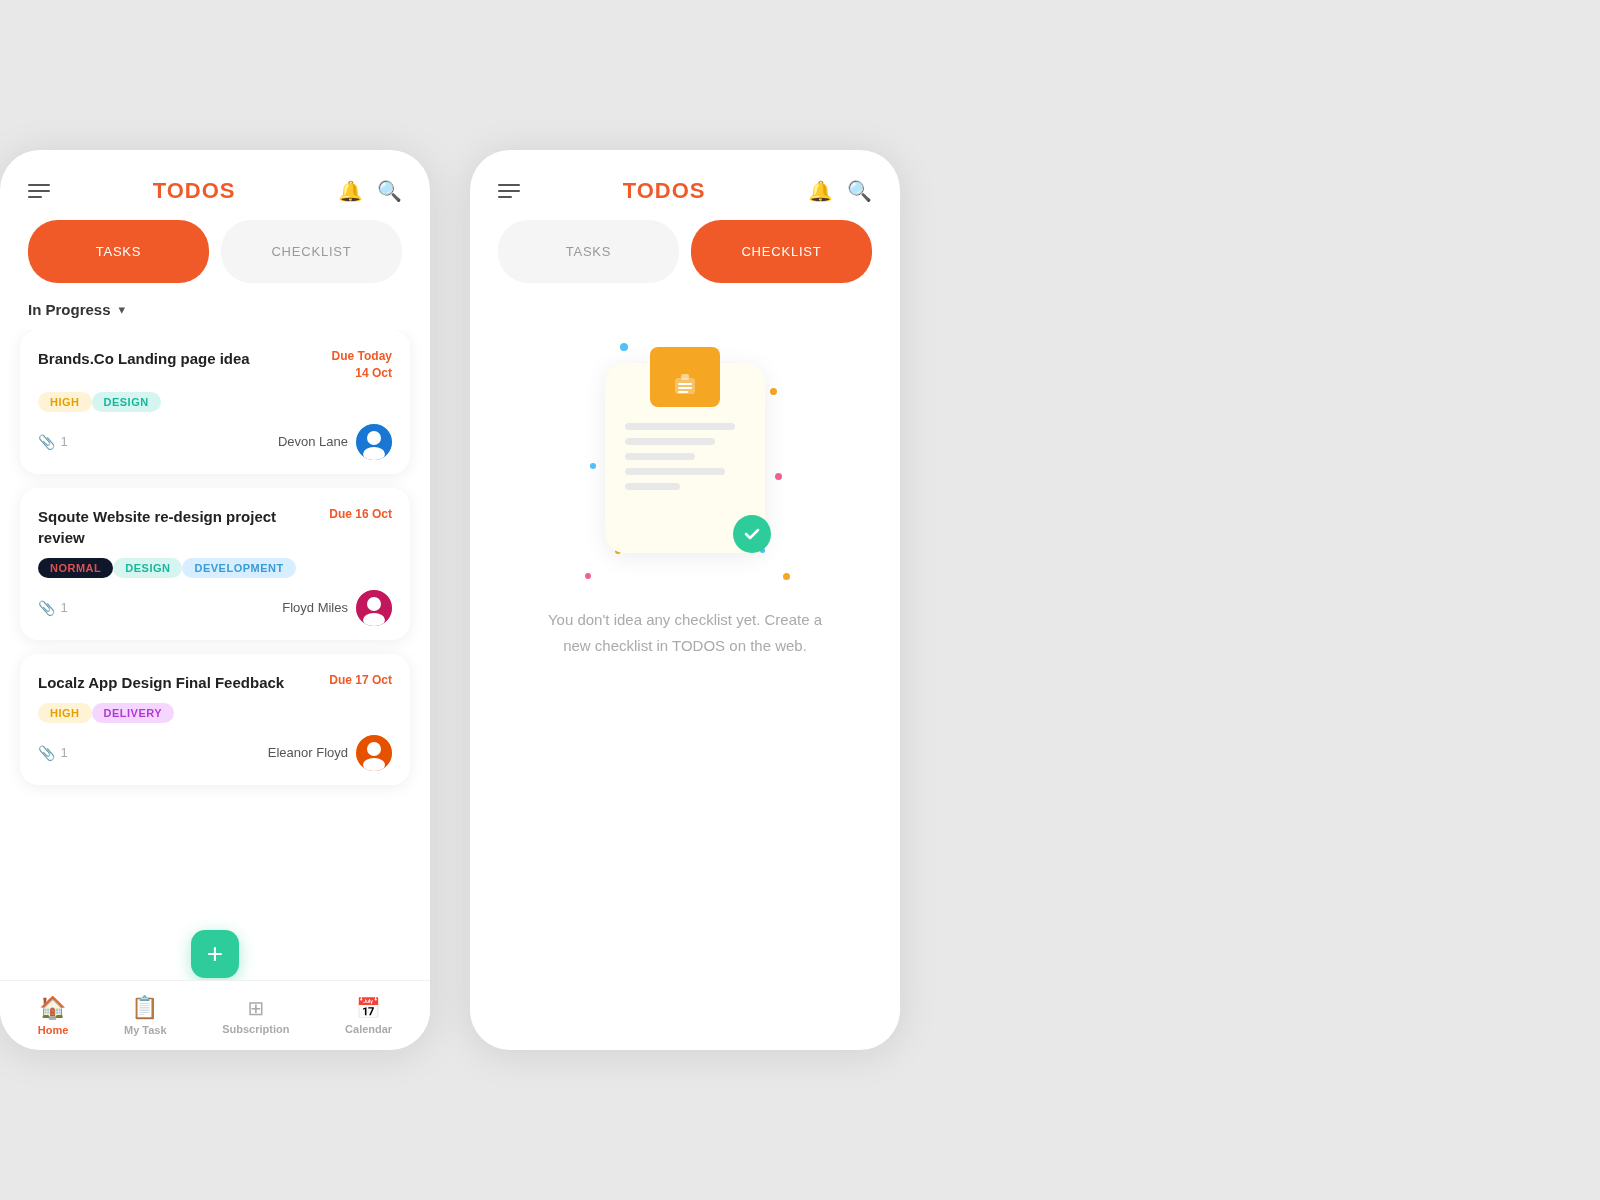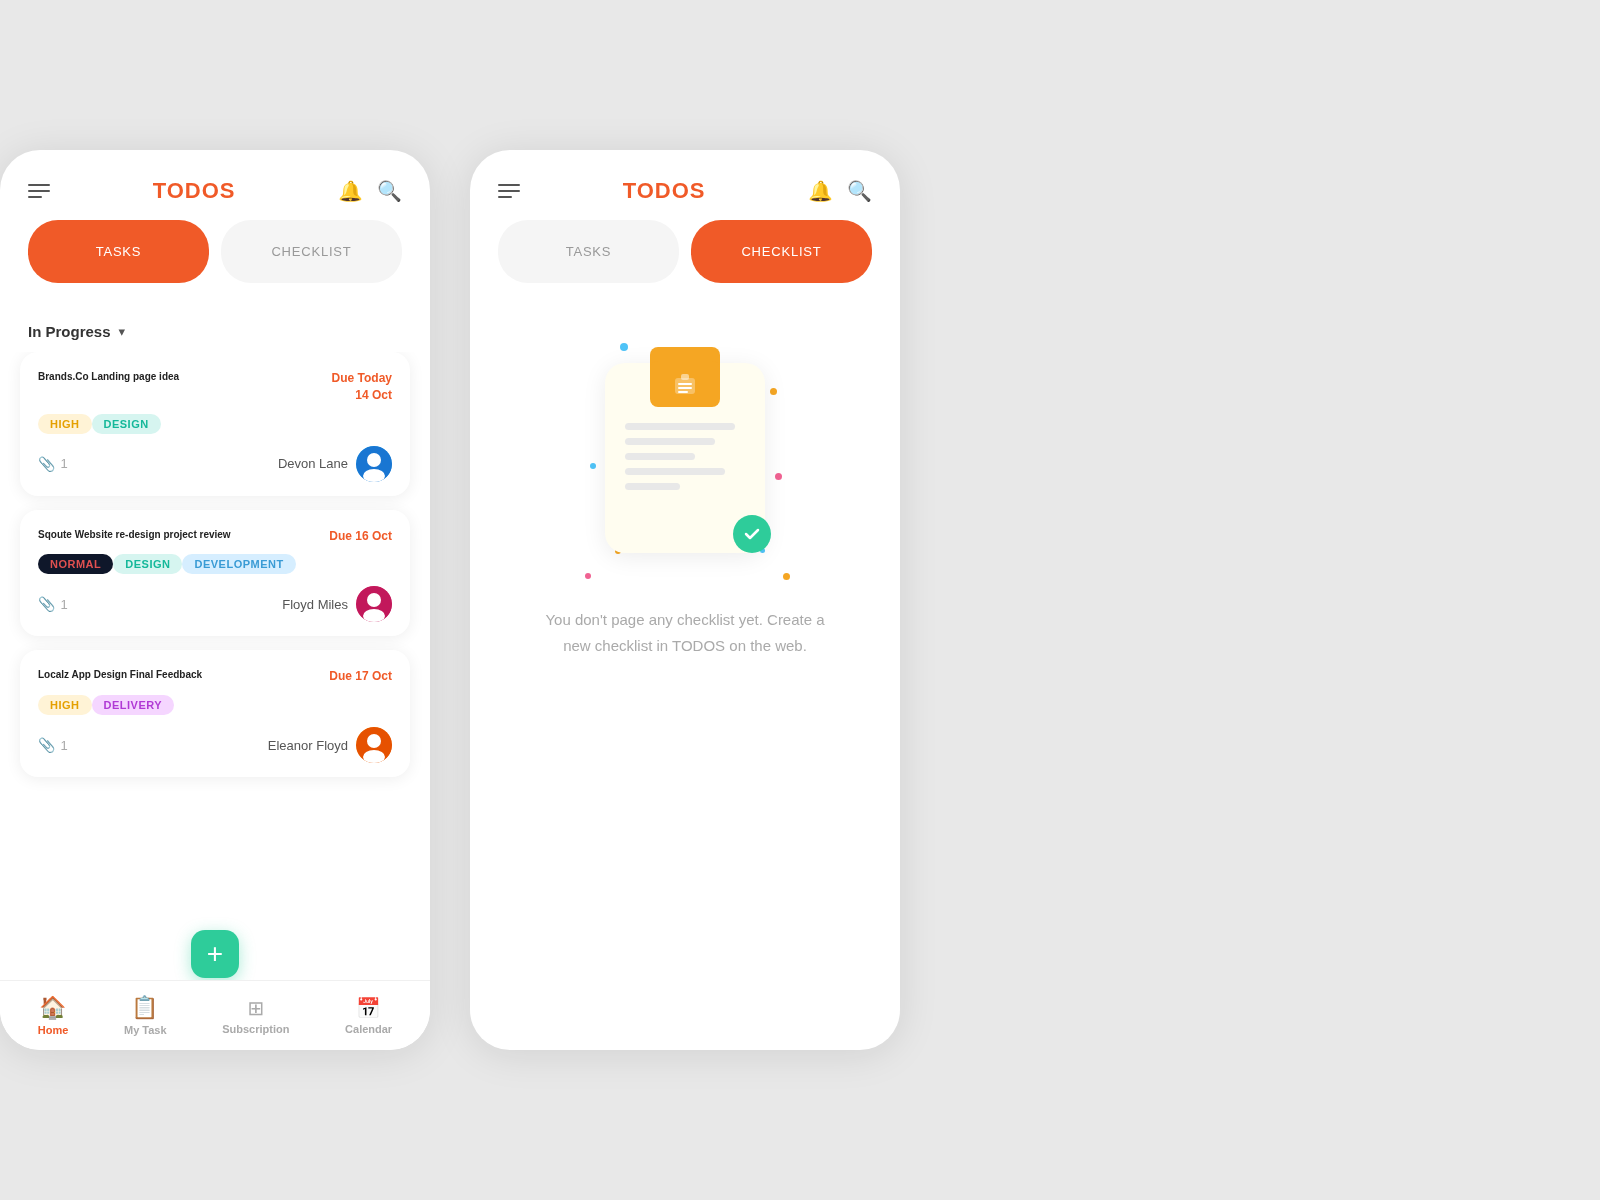--- a/index.html
+++ b/index.html
@@ -99,21 +99,20 @@
       background: #f5f5f5;
       color: #999;
     }
     
     .filter-row {
       display: flex;
       align-items: center;
       gap: 8px;
       padding: 8px 28px 12px;
       flex-shrink: 0;
-      margin-top: 22px;
     }
     .filter-label {
       font-size: 15px;
       font-weight: 600;
       color: #333;
     }
     .filter-chevron {
       font-size: 13px;
       color: #555;
     }
@@ -133,21 +132,21 @@
       padding: 18px 18px 14px;
       margin-bottom: 14px;
     }
     .task-card-header {
       display: flex;
       justify-content: space-between;
       align-items: flex-start;
       margin-bottom: 10px;
     }
     .task-title {
-      font-size: 10px;
+      font-size: 15px;
       font-weight: 700;
       color: #222;
       line-height: 1.4;
       flex: 1;
       margin-right: 10px;
     }
     .due-date {
       font-size: 12px;
       font-weight: 600;
       color: #f05a28;
@@ -488,20 +487,20 @@
         </div>
 
         <div style="position:absolute;bottom:30px;right:24px;width:38px;height:38px;background:#2ecc9a;border-radius:50%;display:flex;align-items:center;justify-content:center;">
           <svg width="20" height="20" viewBox="0 0 20 20">
               <polyline points="4,10 8,14 16,6" fill="none" stroke="white" stroke-width="2.5" stroke-linecap="round" stroke-linejoin="round"></polyline>
             </svg>
         </div>
       </div>
 
       <div style="text-align:center;color:#aaa;font-size:15px;line-height:1.7;max-width:280px;">
-        <span>You don't page any checklist yet. Create a</span>
+        <span>You don't idea any checklist yet. Create a</span>
         <br>
         <span>new checklist in TODOS on the web.</span>
       </div>
     </div>
   </div>
 
 </div>
 
 </body></html>

